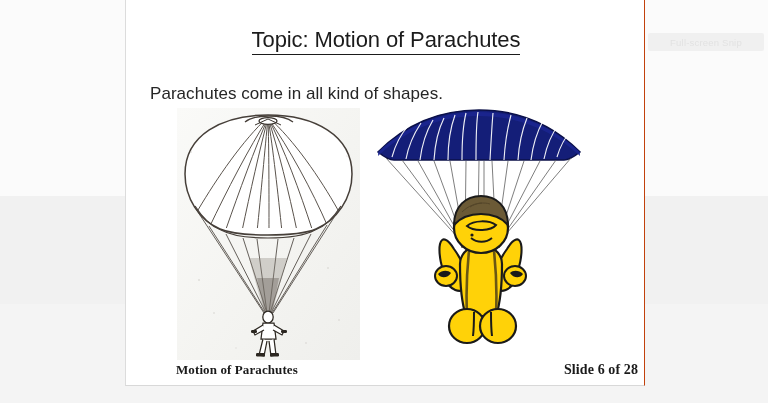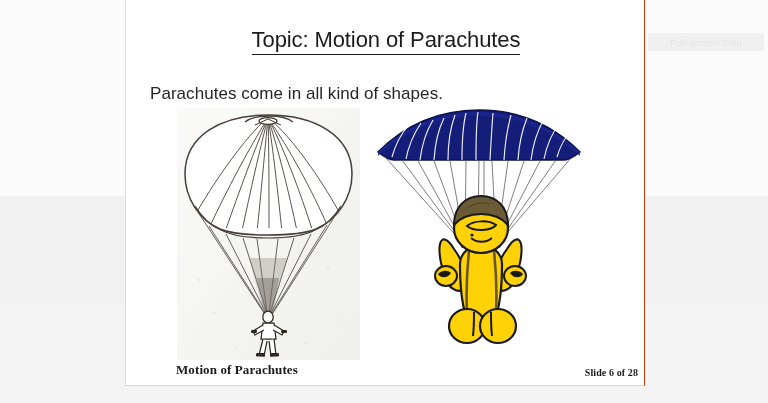--- a/index.html
+++ b/index.html
@@ -138,21 +138,21 @@
     color: #1a1a1a;
     letter-spacing: .1px;
     padding-left: 44px;
   }
   #footer-slide-number {
     position: absolute;
     right: 8px;
     bottom: 7px;
     font-family: "Liberation Serif", serif;
     font-weight: bold;
-    font-size: 10px;
+    font-size: 14px;
     color: #1a1a1a;
     letter-spacing: .1px;
   }
 </style>
 </head>
 <body>
 
 <div id="app-root">
 
   <div class="bg-band upper"></div>

